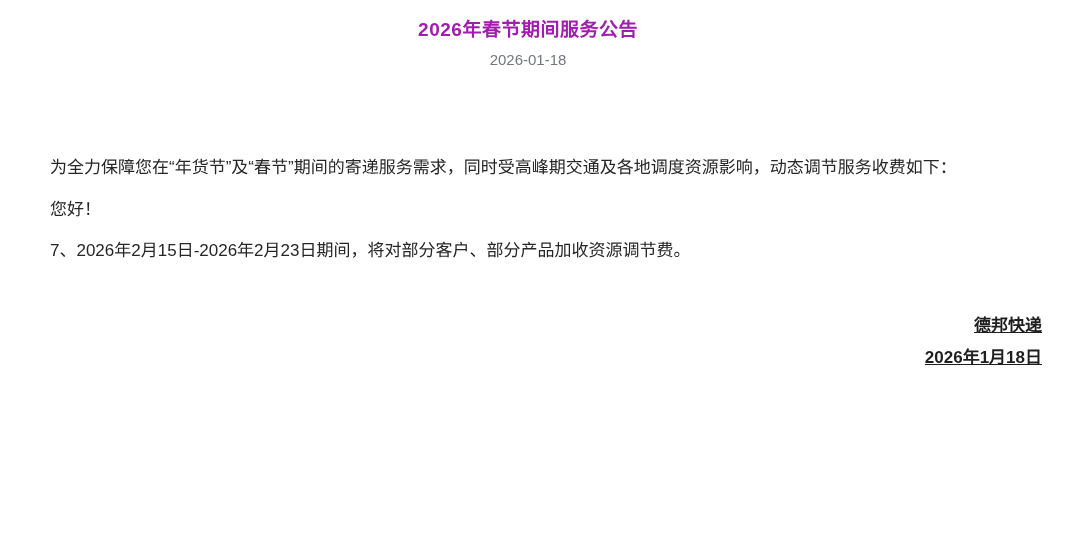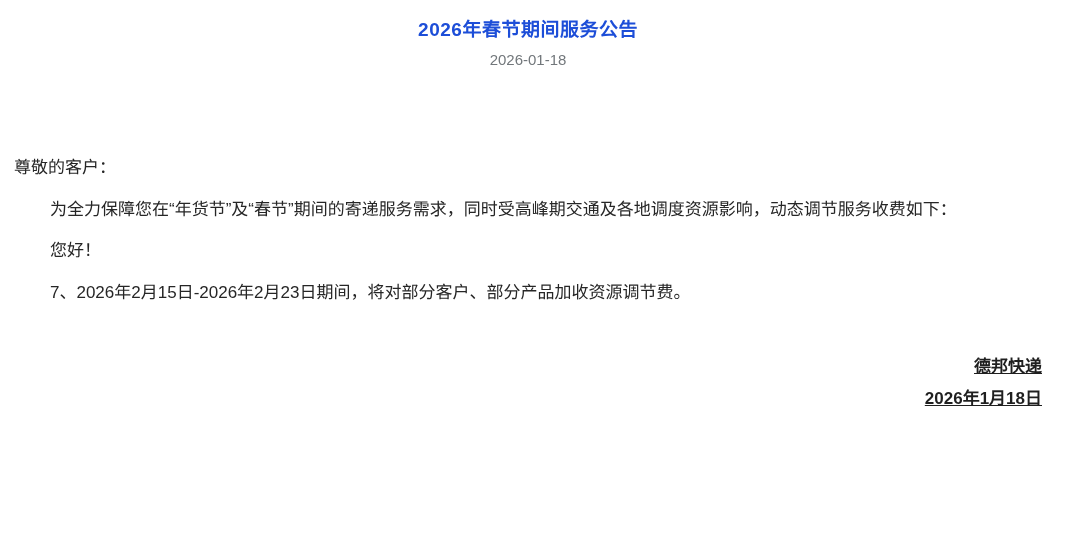--- a/index.html
+++ b/index.html
@@ -20,21 +20,21 @@
     height: 100%;
     box-sizing: border-box;
     padding: 0 38px 0 14px;
   }
   .notice-title {
     margin: 16px 0 0 0;
     font-size: 19px;
     line-height: 28px;
     font-weight: 700;
     text-align: center;
-    color: #1d4ed8;
+    color: #a21caf;
     letter-spacing: 0.5px;
   }
   .notice-date {
     margin: 6px 0 0 0;
     font-size: 15px;
     line-height: 20px;
     font-weight: 400;
     text-align: center;
     color: #72777b;
   }
@@ -69,21 +69,20 @@
 </head>
 <body>
 
 <div class="notice">
 
   <h1 class="notice-title">2026年春节期间服务公告</h1>
 
   <div class="notice-date">2026-01-18</div>
 
   <div class="notice-body">
-    <p class="salutation">尊敬的客户：</p>
 
     <p class="para">为全力保障您在“年货节”及“春节”期间的寄递服务需求，同时受高峰期交通及各地调度资源影响，动态调节服务收费如下：</p>
 
     <p class="para">您好！</p>
 
 
     <p class="para">7、2026年2月15日-2026年2月23日期间，将对部分客户、部分产品加收资源调节费。</p>
 
 
   </div>

